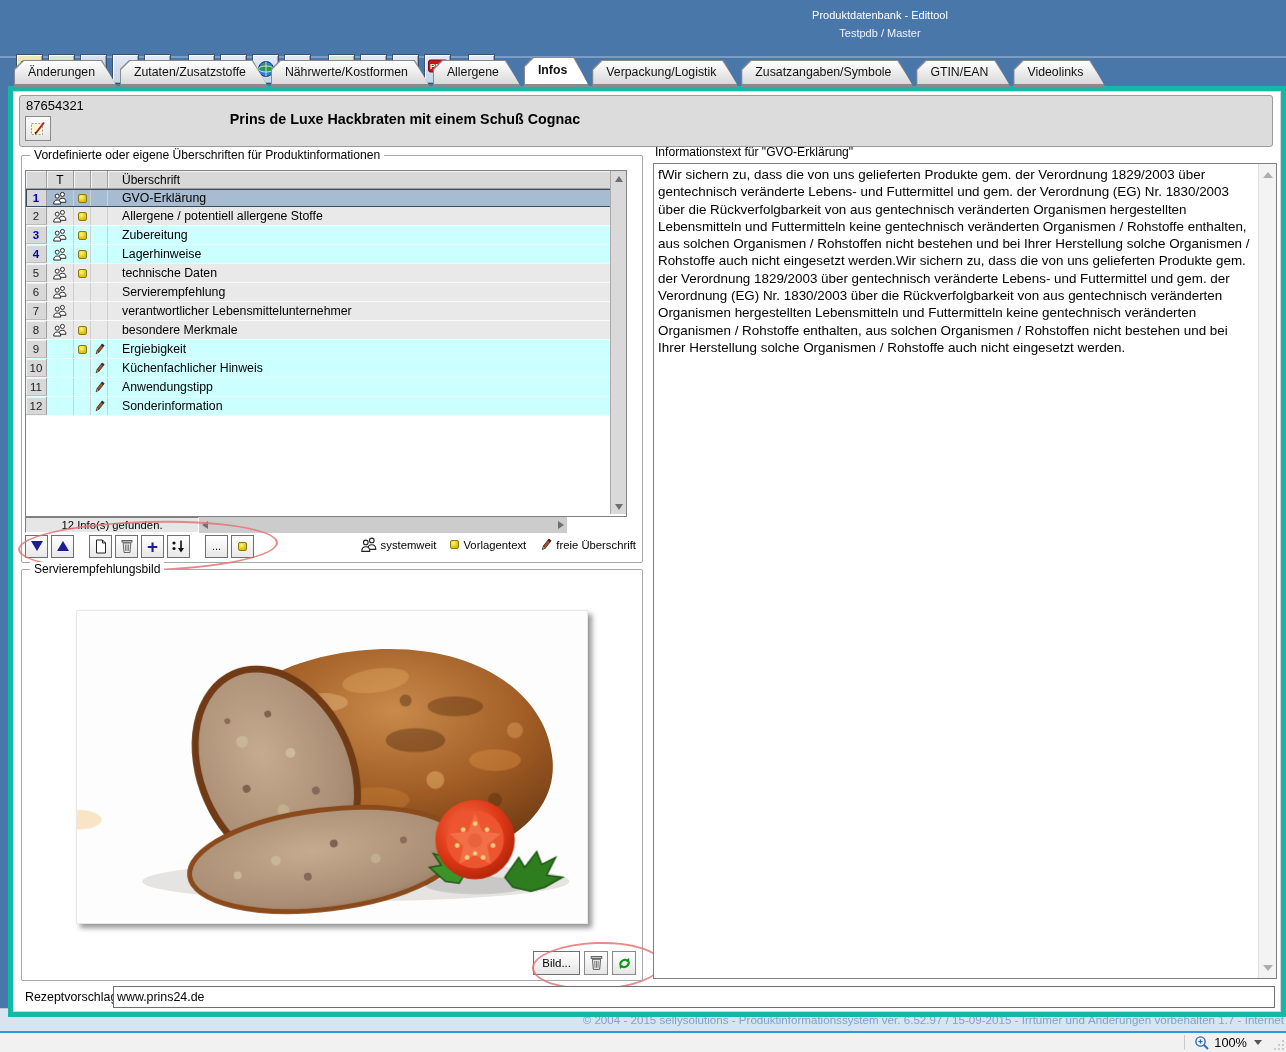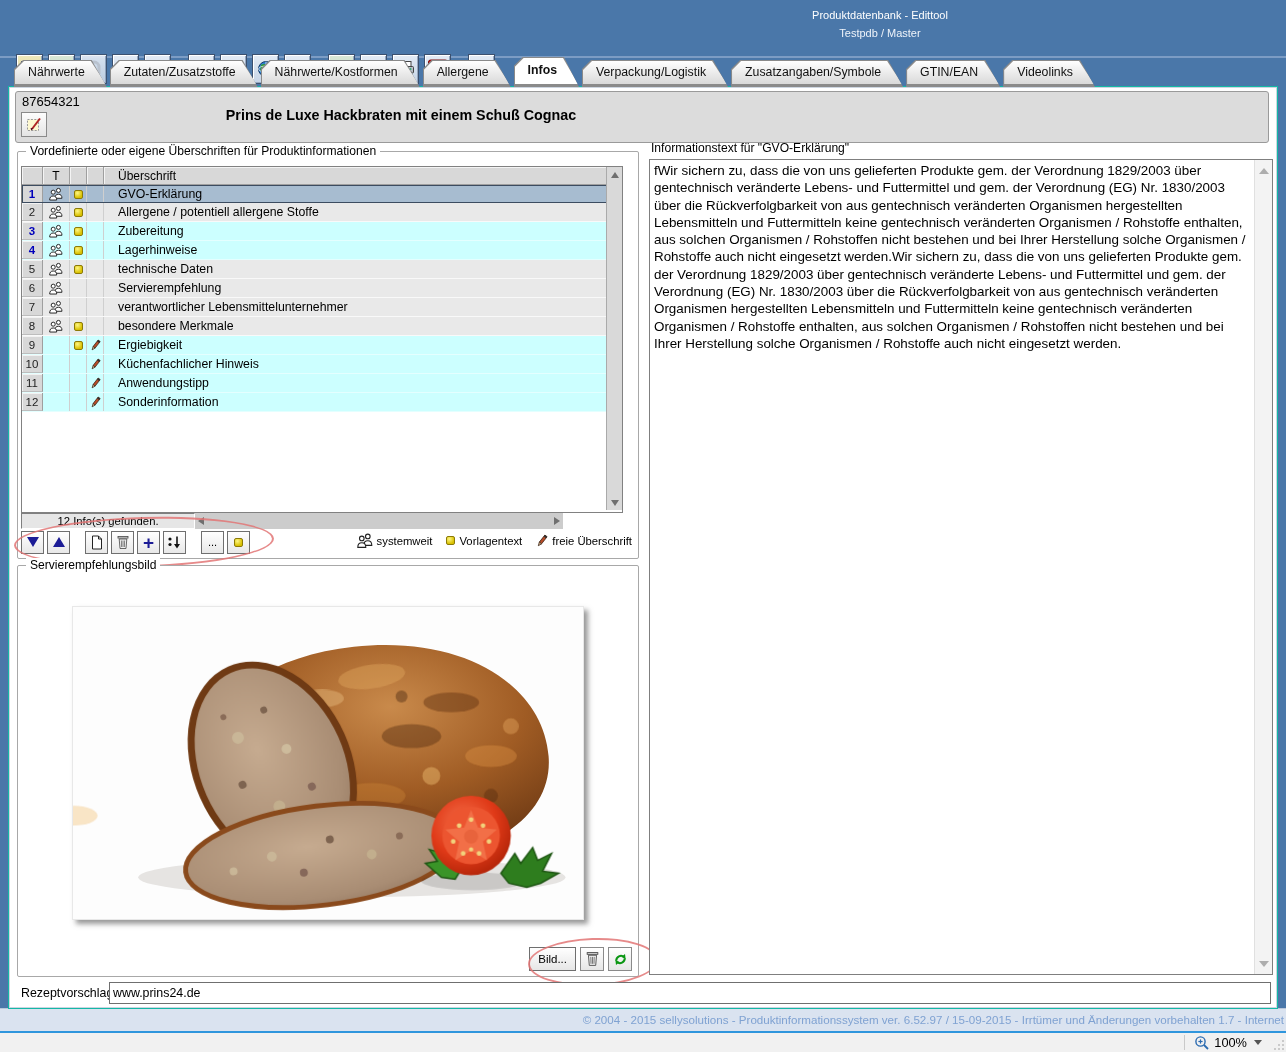--- a/index.html
+++ b/index.html
@@ -28,21 +28,21 @@
   
   .tabbar{position:absolute;left:14px;top:59px;height:28px;display:flex;align-items:flex-end;z-index:6;}
   .tab{height:25px;margin-right:3px;background:#8a8a8a;padding:1px;cursor:pointer;
     clip-path:polygon(0 100%, 0 9px, 9px 0, calc(100% - 15px) 0, 100% 100%);}
   .tab-inner{display:block;height:23px;line-height:23px;padding:0 21px 0 13px;background:linear-gradient(#ffffff,#d9d9d9);
     clip-path:polygon(0 100%, 0 9px, 9px 0, calc(100% - 15px) 0, 100% 100%);font-size:12.3px;color:#111;white-space:nowrap;}
   .tab.active{height:28px;z-index:8;}
   .tab.active .tab-inner{height:26px;line-height:24px;background:#ffffff;font-weight:bold;}
   
   .frame{position:absolute;left:8px;top:86px;width:1268px;height:921px;background:#ffffff;
-    border:1px solid #14b8a6;box-shadow:inset 0 0 0 1px #cdd5e0;z-index:5;}
+    border:5px solid #14b8a6;box-shadow:inset 0 0 0 1px #cdd5e0;z-index:5;}
   
   .hdr{position:absolute;left:6px;top:4px;width:1252px;height:50px;background:#dcdcdc;border:1px solid #9a9a9a;border-radius:3px;}
   .pid{position:absolute;left:6px;top:2px;font-size:13px;color:#000;}
   .editbtn{position:absolute;left:5px;top:20px;width:26px;height:25px;background:linear-gradient(#fdfdfd,#e4e4e4);
     border:1px solid #8a8a8a;display:flex;align-items:center;justify-content:center;padding:0;cursor:pointer;}
   .pname{position:absolute;left:150px;top:15px;width:470px;text-align:center;font-weight:bold;font-size:14.3px;color:#000;}
   
   .fset{position:absolute;border:1px solid #a8a8a8;border-radius:2px;background:#fff;}
   .fset-label{position:absolute;top:-8px;left:8px;background:#fff;padding:0 4px;font-size:12.1px;color:#000;white-space:nowrap;}
   #fs1{left:8px;top:64px;width:620px;height:406px;}
@@ -229,21 +229,21 @@
           <text x="10" y="14" font-size="12" font-family="Liberation Serif, serif" font-weight="bold" fill="#d59000" text-anchor="middle">?</text>
         </svg>
       </button>
   </div>
   <div class="win-title">Produktdatenbank - Edittool</div>
   <div class="win-sub">Testpdb / Master</div>
 </div>
 
 <div class="tabbar" id="tabbar">
     <div class="tab">
-      <span class="tab-inner">Nährwerte</span>
+      <span class="tab-inner">Änderungen</span>
     </div>
     <div class="tab">
       <span class="tab-inner">Zutaten/Zusatzstoffe</span>
     </div>
     <div class="tab">
       <span class="tab-inner">Nährwerte/Kostformen</span>
     </div>
     <div class="tab">
       <span class="tab-inner">Allergene</span>
     </div>

